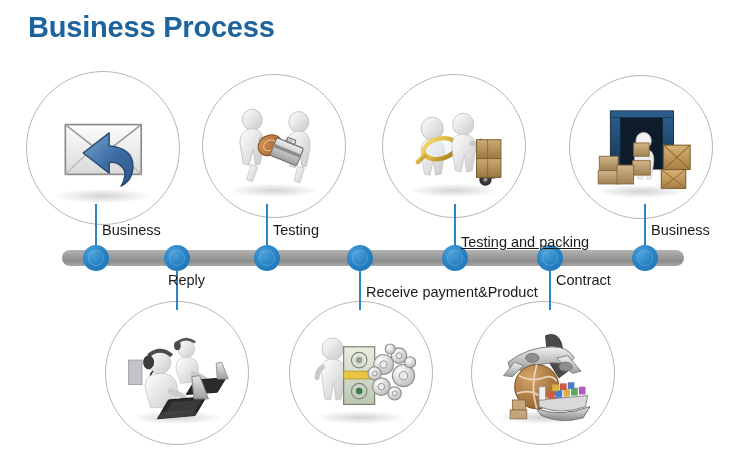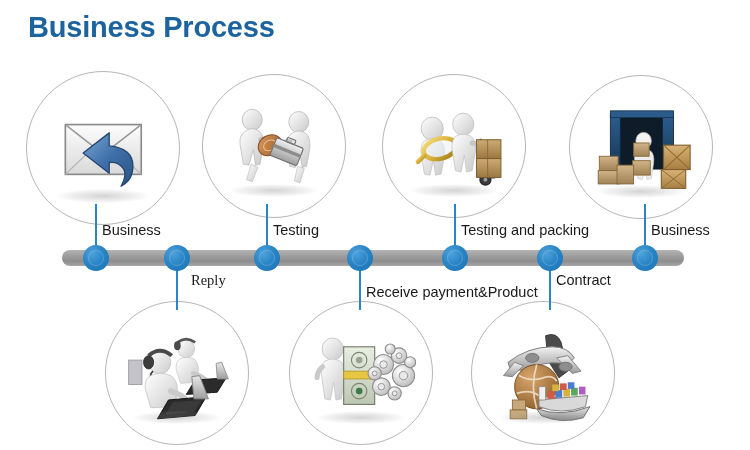--- a/index.html
+++ b/index.html
@@ -386,21 +386,21 @@
       <div class="node" style="left: 177px;"></div>
       <div class="node" style="left: 267px;"></div>
       <div class="node" style="left: 360px;"></div>
       <div class="node" style="left: 455px;"></div>
       <div class="node" style="left: 550px;"></div>
       <div class="node" style="left: 645px;"></div>
     </div>
 
   <div id="labels-layer">
       <div class="label" style="left: 102px; top: 222px;">Business</div>
-      <div class="label" style="left: 191px; top: 272px; font-family: Liberation Serif, serif;">Reply</div>
+      <div class="label" style="left: 168px; top: 272px;">Reply</div>
       <div class="label" style="left: 273px; top: 222px;">Testing</div>
       <div class="label" style="left: 366px; top: 284px;">Receive payment&amp;Product</div>
-      <div class="label" style="left: 461px; top: 222px;">Testing and packing</div>
+      <div class="label" style="left: 461px; top: 234px; text-decoration: underline;">Testing and packing</div>
       <div class="label" style="left: 556px; top: 272px;">Contract</div>
       <div class="label" style="left: 651px; top: 222px;">Business</div>
     </div>
 
 </div>
 
 </body></html>

